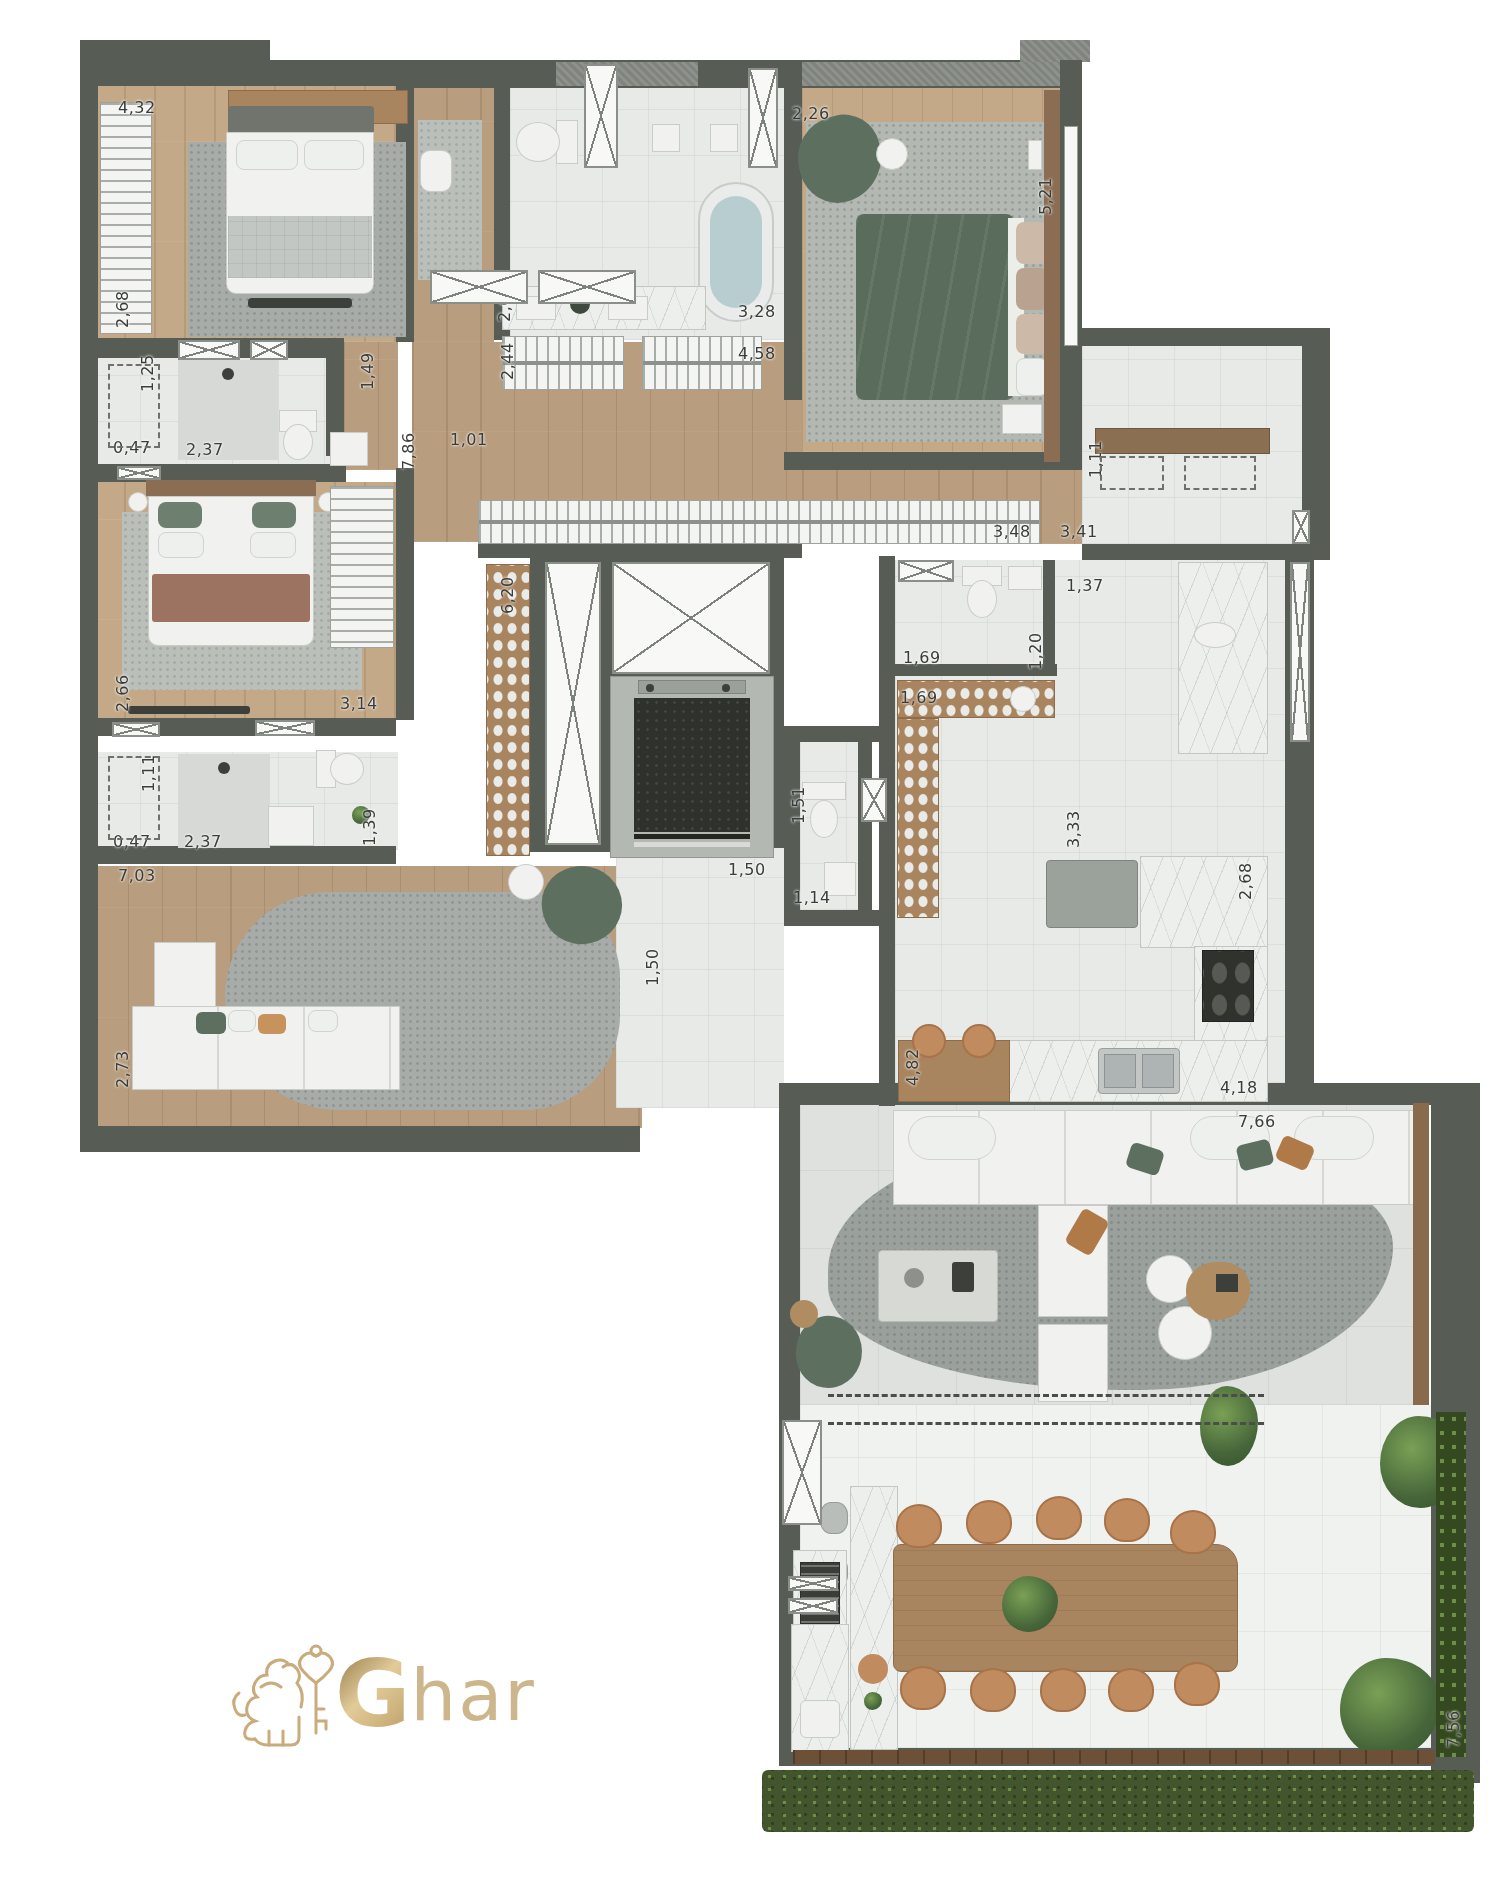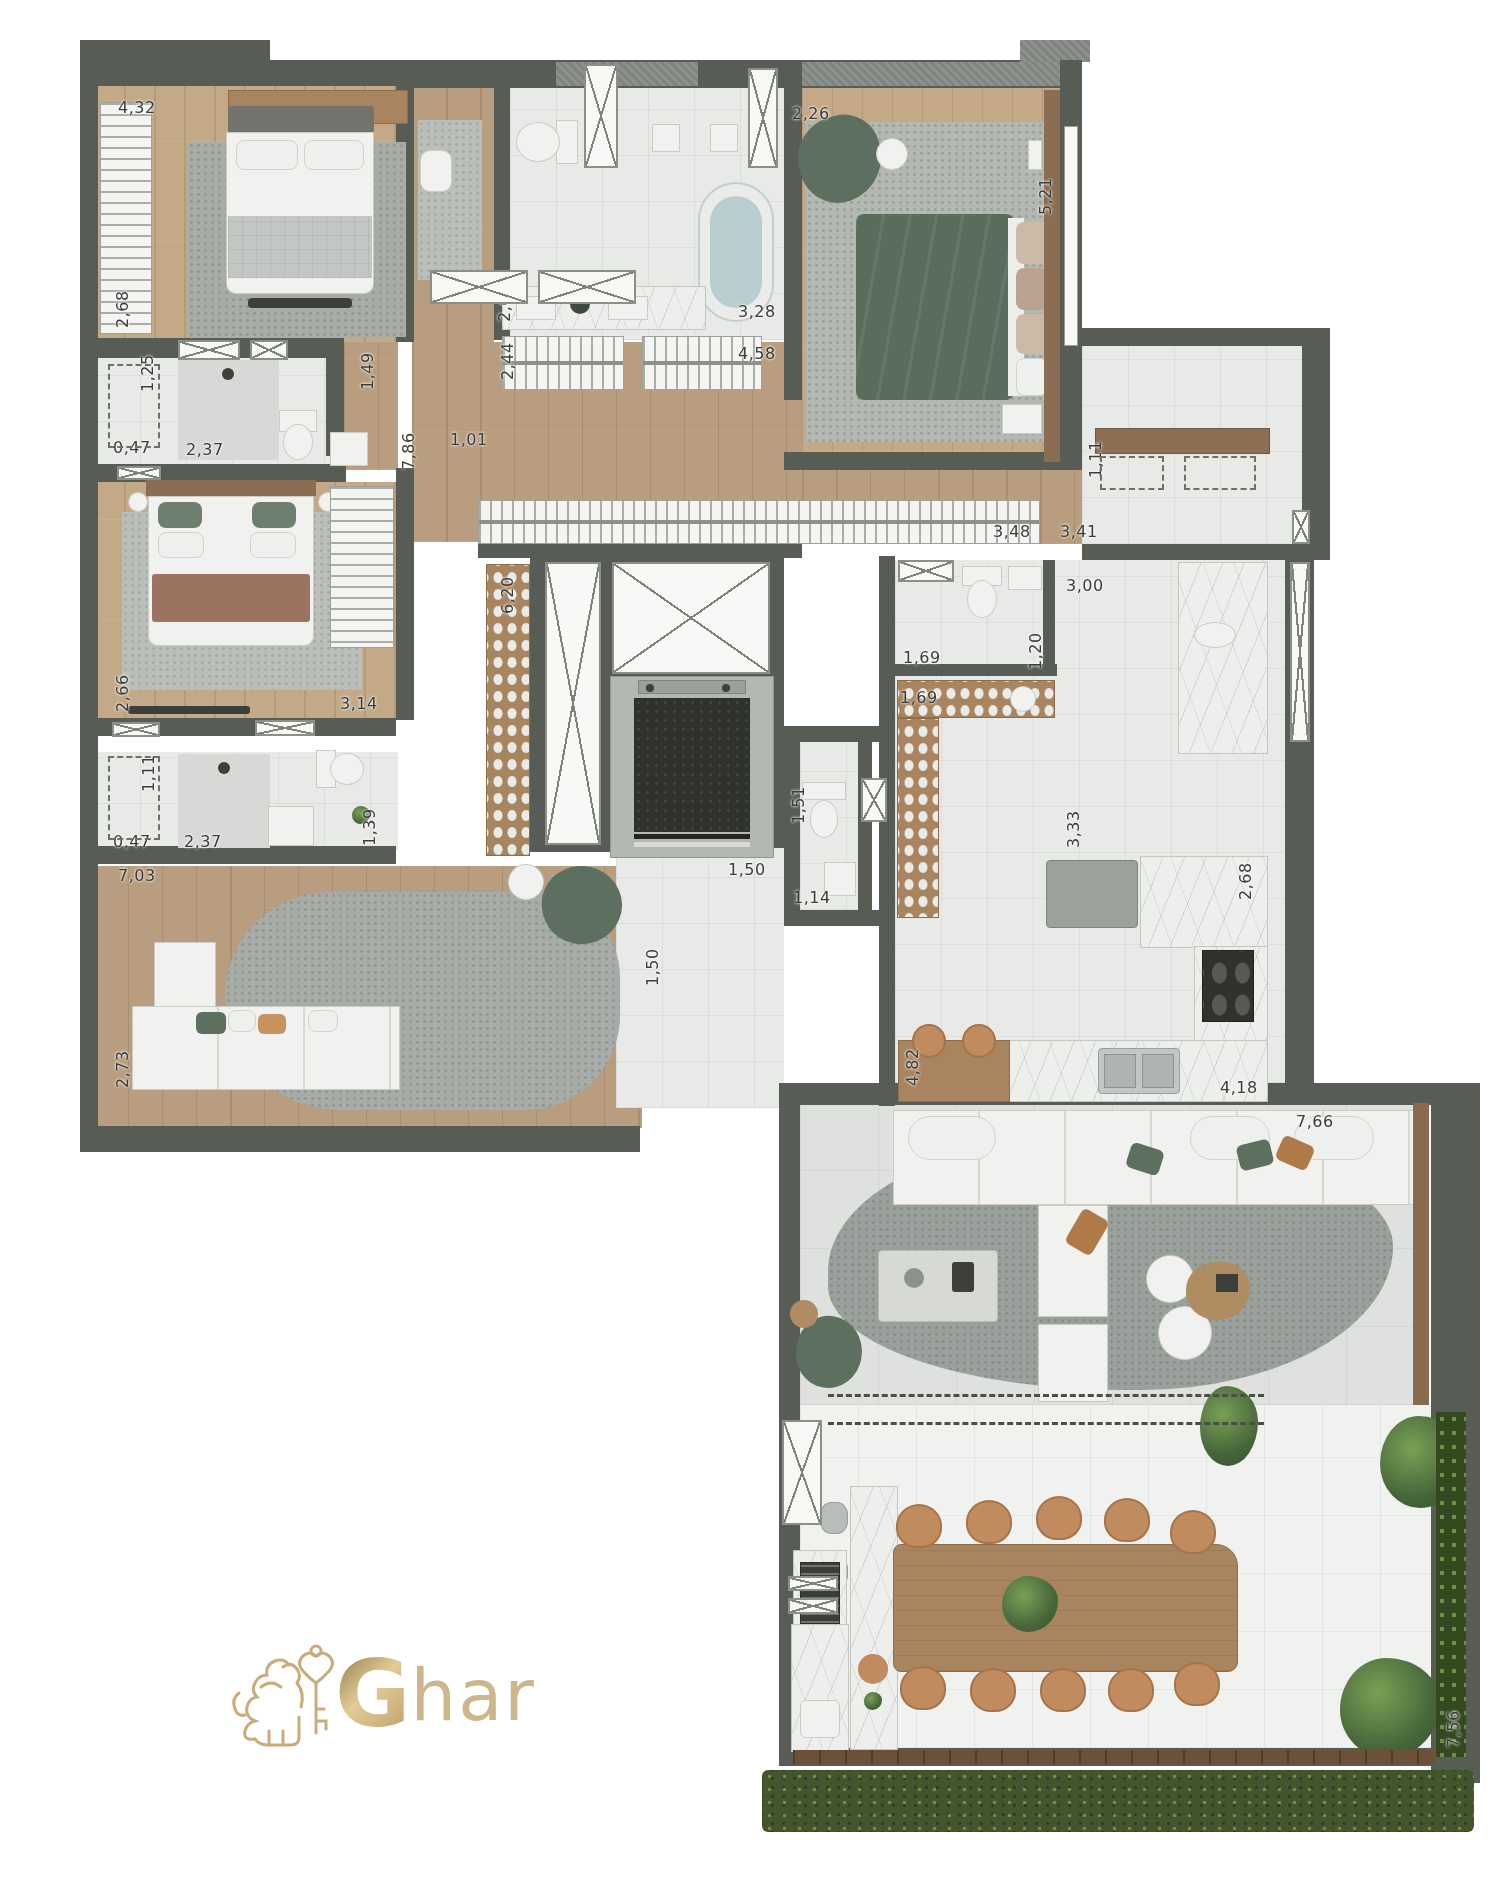--- a/index.html
+++ b/index.html
@@ -321,33 +321,33 @@
     <span class="dim v" style="left: 495px; top: 322px;">2,62</span>
     <span class="dim v" style="left: 498px; top: 380px;">2,44</span>
     <span class="dim" style="left: 738px; top: 302px;">3,28</span>
     <span class="dim" style="left: 738px; top: 344px;">4,58</span>
     <span class="dim" style="left: 792px; top: 104px;">2,26</span>
     <span class="dim v" style="left: 1036px; top: 215px;">5,21</span>
     <span class="dim v" style="left: 498px; top: 614px;">6,20</span>
     <span class="dim" style="left: 993px; top: 522px;">3,48</span>
     <span class="dim" style="left: 1060px; top: 522px;">3,41</span>
     <span class="dim v" style="left: 1086px; top: 478px;">1,11</span>
-    <span class="dim" style="left: 1066px; top: 576px;">3,00</span>
+    <span class="dim" style="left: 1066px; top: 576px;">1,37</span>
     <span class="dim" style="left: 903px; top: 648px;">1,69</span>
     <span class="dim v" style="left: 1026px; top: 670px;">1,20</span>
     <span class="dim" style="left: 900px; top: 688px;">1,69</span>
     <span class="dim v" style="left: 1064px; top: 848px;">3,33</span>
     <span class="dim v" style="left: 1236px; top: 900px;">2,68</span>
     <span class="dim v" style="left: 903px; top: 1086px;">4,82</span>
     <span class="dim" style="left: 1220px; top: 1078px;">4,18</span>
     <span class="dim v" style="left: 789px; top: 824px;">1,51</span>
     <span class="dim" style="left: 793px; top: 888px;">1,14</span>
     <span class="dim" style="left: 728px; top: 860px;">1,50</span>
     <span class="dim v" style="left: 643px; top: 986px;">1,50</span>
-    <span class="dim" style="left: 1296px; top: 1112px;">7,66</span>
+    <span class="dim" style="left: 1238px; top: 1112px;">7,66</span>
     <span class="dim v" style="left: 1444px; top: 1748px;">7,56</span>
     <span class="dim" style="left: 118px; top: 866px;">7,03</span>
     <span class="dim v" style="left: 113px; top: 1088px;">2,73</span>
     <span class="dim v" style="left: 113px; top: 712px;">2,66</span>
     <span class="dim" style="left: 340px; top: 694px;">3,14</span>
     <span class="dim v" style="left: 139px; top: 792px;">1,11</span>
     <span class="dim" style="left: 113px; top: 832px;">0,47</span>
     <span class="dim" style="left: 184px; top: 832px;">2,37</span>
     <span class="dim v" style="left: 360px; top: 846px;">1,39</span>
     <div class="xwin" style="left: 178px; top: 340px; width: 62px; height: 20px;"></div>

